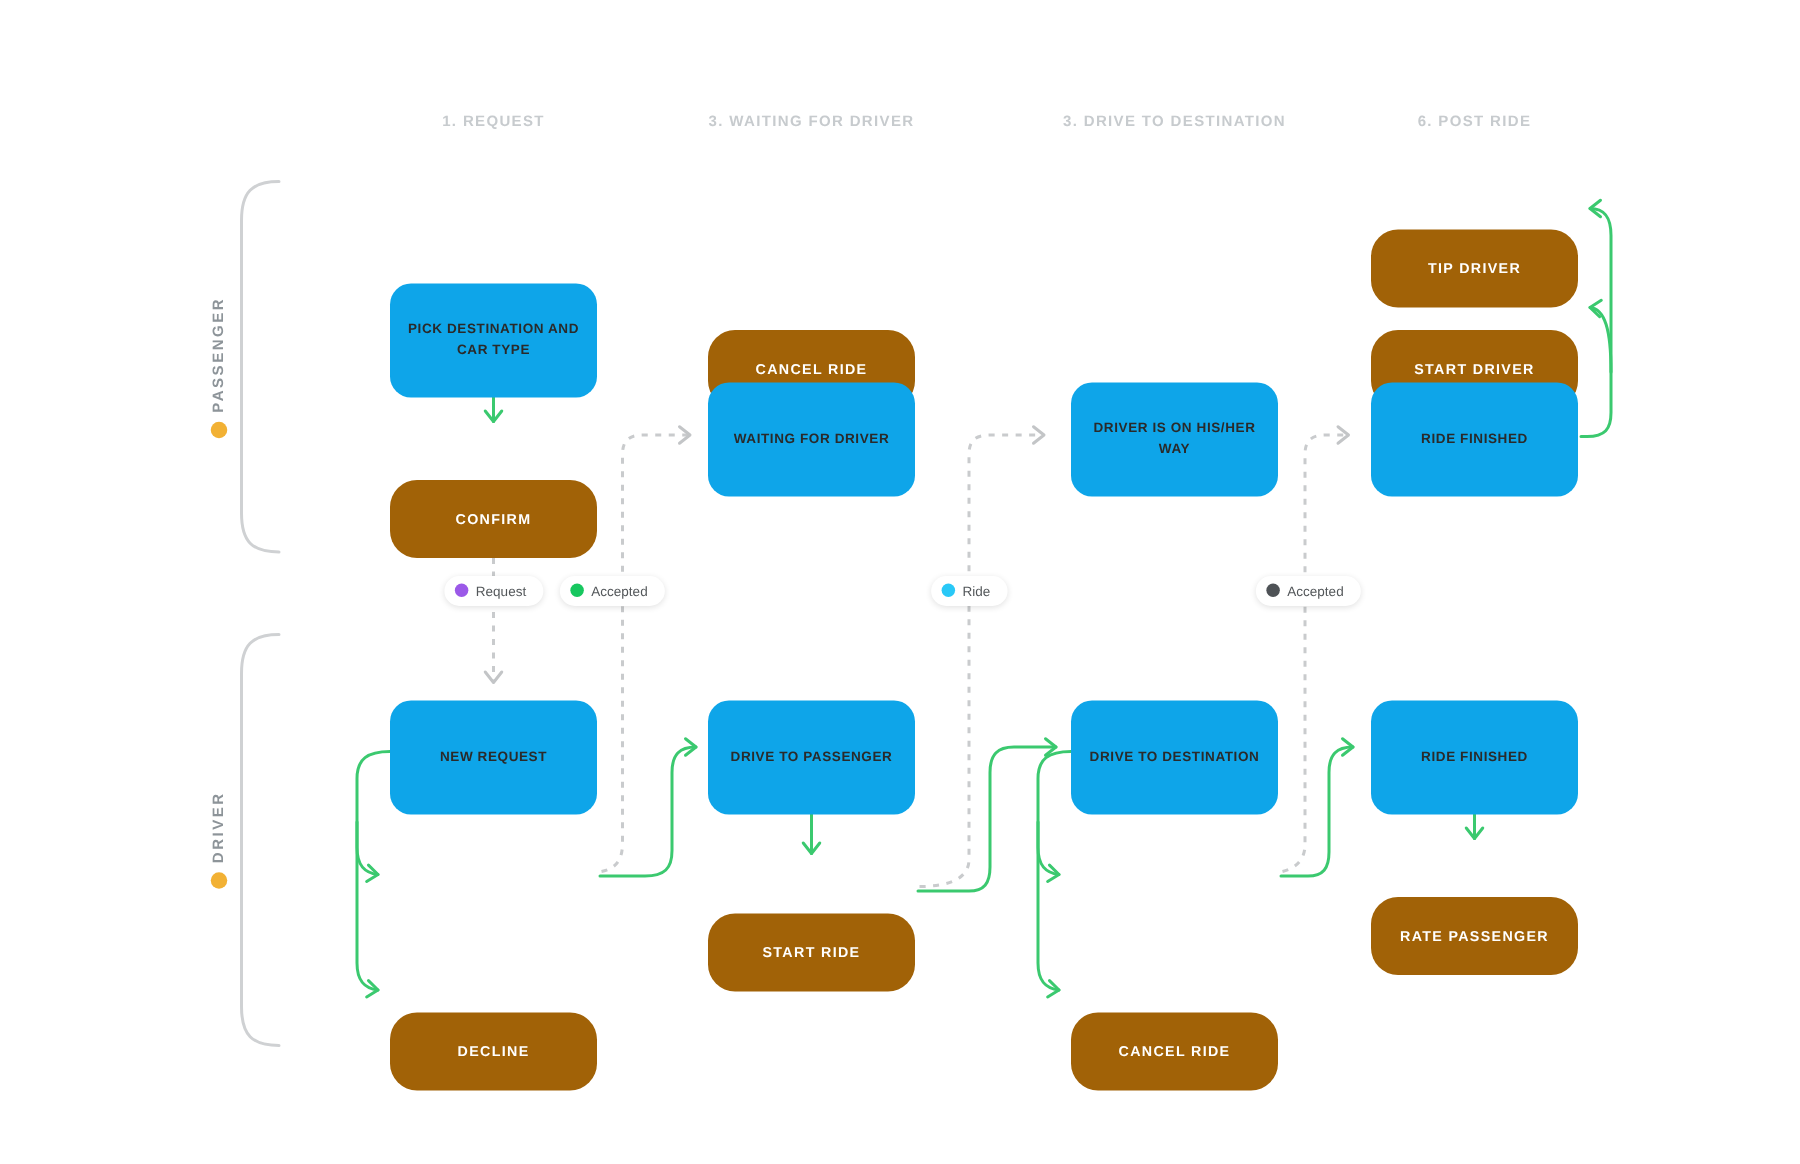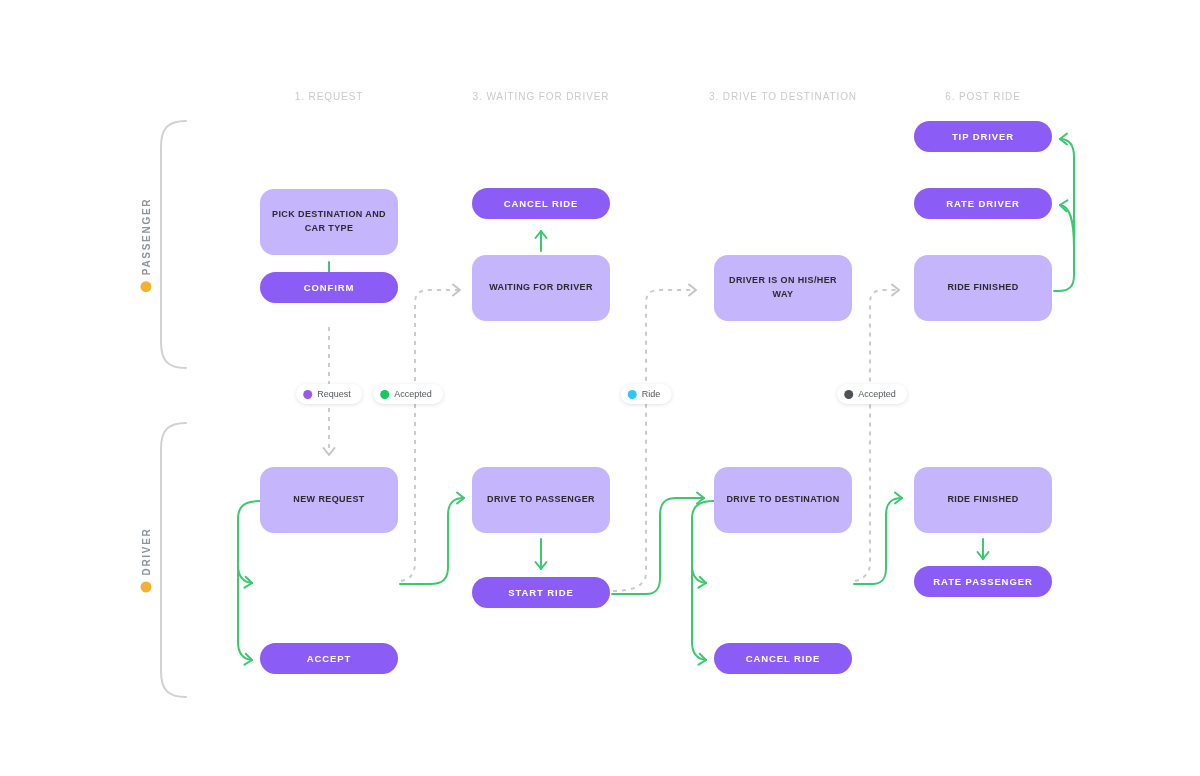--- a/index.html
+++ b/index.html
@@ -3,49 +3,49 @@
 <meta charset="utf-8">
 <style>
   html,body{margin:0;padding:0;background:#fff;}
   #canvas{
     position:relative;width:1200px;height:776px;background:#ffffff;
     font-family:"Liberation Sans",sans-serif;overflow:hidden;
   }
   #wires{position:absolute;left:0;top:0;width:1200px;height:776px;}
 
   .col-header{
-    position:absolute;top:91px;transform:translateX(-50%);
-    font-size:10px;font-weight:normal;color:#c7cbce;letter-spacing:.9px;
+    position:absolute;top:76px;transform:translateX(-50%);
+    font-size:10px;font-weight:bold;color:#c7cbce;letter-spacing:.9px;
     white-space:nowrap;
   }
 
   .lane{
     position:absolute;transform:translate(-50%,-50%) rotate(-90deg);
     display:flex;align-items:center;gap:6px;
     font-size:10px;font-weight:bold;letter-spacing:1.7px;color:#8d9499;
     white-space:nowrap;
   }
   .lane .emoji{width:11px;height:11px;border-radius:50%;background:#f2b134;flex:0 0 auto;}
 
   .node{
     position:absolute;width:138px;display:flex;align-items:center;justify-content:center;
     text-align:center;font-weight:bold;box-sizing:border-box;
   }
   .state{
-    height:66px;background:#c4b5fd;border-radius:14px;color:#2a2a2a;
+    height:76px;background:#0ea5e9;border-radius:14px;color:#2a2a2a;
     font-size:9px;letter-spacing:.4px;line-height:1.55;padding:0 9px;
   }
   .action{
-    height:31px;background:#8b5cf6;border-radius:18px;color:#ffffff;
-    font-size:9.5px;letter-spacing:.9px;padding:0 6px;
+    height:52px;background:#a16207;border-radius:18px;color:#ffffff;
+    font-size:9.5px;letter-spacing:.9px;padding:0 6px;margin-top:32px;
   }
 
   .badge{
     position:absolute;transform:translate(-50%,-50%);
-    display:flex;align-items:center;gap:5px;
+    display:flex;align-items:flex-start;gap:5px;
     background:#ffffff;border-radius:12px;padding:5px 11px 5px 7px;
     font-size:9px;font-weight:500;color:#53575a;
     box-shadow:0 1px 4px rgba(0,0,0,.12);white-space:nowrap;
   }
   .badge .dot{width:9px;height:9px;border-radius:50%;flex:0 0 auto;}
   .dot-request{background:#9b59e8;}
   .dot-accepted{background:#17c75f;}
   .dot-ride{background:#29c8f7;}
   .dot-finished{background:#4e5256;}
 </style>
@@ -100,23 +100,23 @@
     <span class="emoji"></span>
     <span>PASSENGER</span>
   </div>
   <div class="lane" style="left:146px;top:560px">
     <span class="emoji"></span>
     <span>DRIVER</span>
   </div>
 
   <div class="node action" style="left:914px;top:121px">TIP DRIVER</div>
   <div class="node action" style="left:472px;top:188px">CANCEL RIDE</div>
-  <div class="node action" style="left:914px;top:188px">RATE DRIVER</div>
+  <div class="node action" style="left:914px;top:188px">START DRIVER</div>
   <div class="node state" style="left:260px;top:189px">PICK DESTINATION AND CAR TYPE</div>
-  <div class="node action" style="left:260px;top:272px">CONFIRM</div>
+  <div class="node action" style="left:260px;top:288px">CONFIRM</div>
   <div class="node state" style="left:714px;top:255px">DRIVER IS ON HIS/HER WAY</div>
   <div class="node state" style="left:472px;top:255px">WAITING FOR DRIVER</div>
   <div class="node state" style="left:914px;top:255px">RIDE FINISHED</div>
 
   <div class="badge" style="left:329px;top:394px">
     <span class="dot dot-request"></span>
     <span>Request</span>
   </div>
   <div class="badge" style="left:408px;top:394px">
     <span class="dot dot-accepted"></span>
@@ -130,16 +130,16 @@
     <span class="dot dot-finished"></span>
     <span>Accepted</span>
   </div>
 
   <div class="node state" style="left:260px;top:467px">NEW REQUEST</div>
   <div class="node state" style="left:472px;top:467px">DRIVE TO PASSENGER</div>
   <div class="node state" style="left:714px;top:467px">DRIVE TO DESTINATION</div>
   <div class="node state" style="left:914px;top:467px">RIDE FINISHED</div>
   <div class="node action" style="left:914px;top:566px">RATE PASSENGER</div>
   <div class="node action" style="left:472px;top:577px">START RIDE</div>
-  <div class="node action" style="left:260px;top:643px">ACCEPT</div>
+  <div class="node action" style="left:260px;top:643px">DECLINE</div>
   <div class="node action" style="left:714px;top:643px">CANCEL RIDE</div>
 
 </div>
 
 </body></html>

